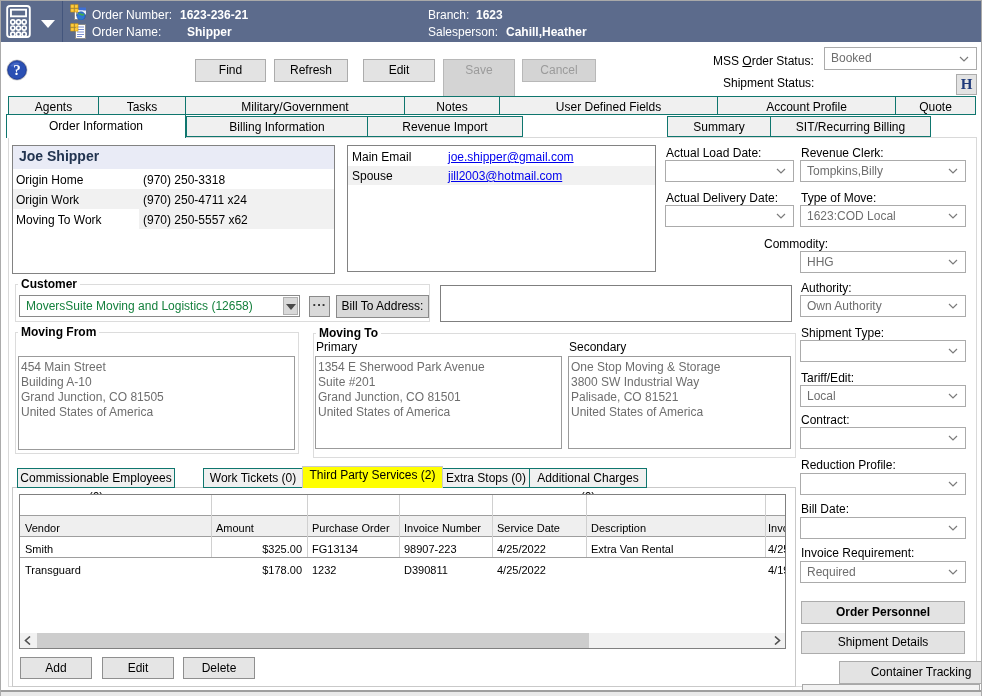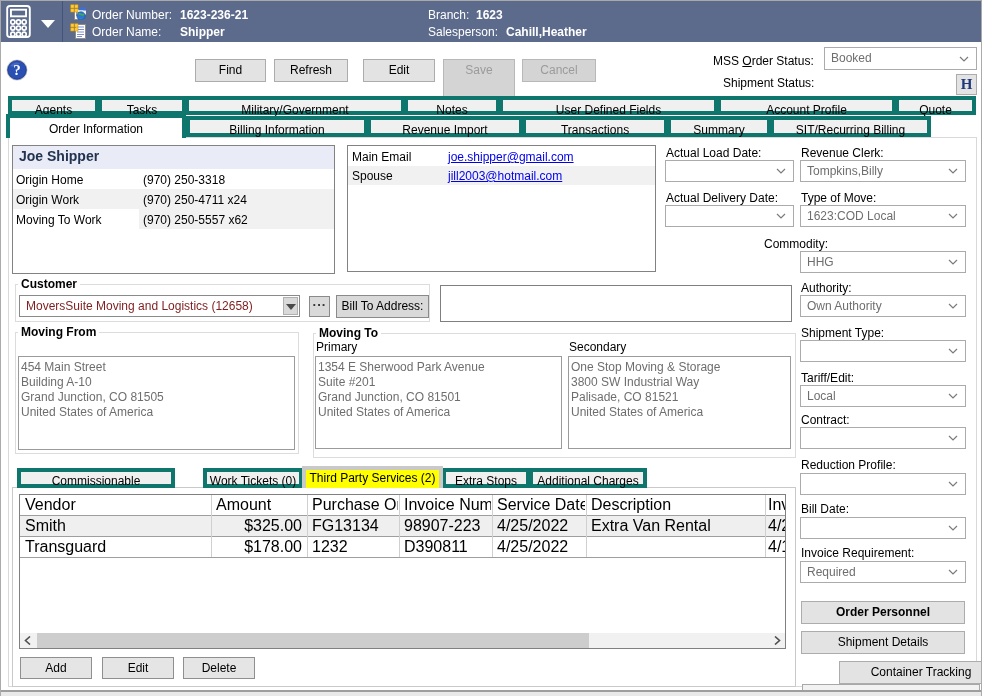--- a/index.html
+++ b/index.html
@@ -7,32 +7,32 @@
   .abs{position:absolute;}
   #win{position:relative;width:982px;height:696px;background:#fff;}
   
   #tbar{left:0;top:0;width:982px;height:42px;background:#5C6B8C;border-top:1px solid #A9A9A9;border-left:1px solid #A9A9A9;border-right:1px solid #A9A9A9;box-sizing:border-box;}
   .wtxt{color:#fff;font-size:12px;}
   .wb{font-weight:bold;}
   
   .btn{background:#E3E3E3;border:1px solid #ACACAC;box-sizing:border-box;text-align:center;font-size:12px;color:#000;line-height:24px;}
   .btn.dis{background:#D4D4D4;color:#9B9B9B;border-color:#B8B8B8;}
   
-  .tab{box-sizing:border-box;background:#F0F0F0;border:4px solid #0f766e;text-align:center;font-size:12px;color:#000;}
+  .tab{box-sizing:border-box;background:#F0F0F0;border:1px solid #0f766e;text-align:center;font-size:12px;color:#000;}
   .tab.active{background:#fff;border-bottom:none;}
   
   .mcombo{box-sizing:border-box;background:#fff;border:1px solid #ABABAB;color:#6E6E6E;font-size:12px;line-height:20px;padding-left:6px;}
   .chev{position:absolute;right:7px;top:50%;margin-top:-3px;}
   
   .gbox{box-sizing:border-box;border:1px solid #DCDCDC;}
   .glabel{position:absolute;background:#fff;font-weight:bold;font-size:12px;padding:0 3px;}
   .addr{box-sizing:border-box;border:1px solid #9B9B9B;color:#6E6E6E;font-size:12px;line-height:15px;padding:3px 0 0 2px;background:#fff;}
   .rlabel{position:absolute;font-size:12px;color:#000;}
   
-  .cell{position:absolute;overflow:hidden;white-space:nowrap;font-size:16px;line-height:20px;}
+  .cell{position:absolute;overflow:hidden;white-space:nowrap;font-size:11px;line-height:20px;margin-top:23px;}
 </style>
 </head>
 <body>
 <div id="win">
   <div id="tbar" class="abs"></div>
 
   <svg class="abs" style="left:6px;top:5px" width="25" height="33" viewBox="0 0 26 35">
     <rect x="1" y="1" width="24" height="33" rx="3" fill="none" stroke="#fff" stroke-width="2"></rect>
     <rect x="5" y="5" width="16" height="7" fill="none" stroke="#fff" stroke-width="2"></rect>
     <g fill="none" stroke="#fff" stroke-width="1.8">
@@ -79,21 +79,21 @@
     <g fill="#FFCE44" stroke="#D89A00" stroke-width="0.6">
       <rect x="0.8" y="0.8" width="3.2" height="3.2"></rect>
         <rect x="4.8" y="0.8" width="3.2" height="3.2"></rect>
       <rect x="0.8" y="4.8" width="3.2" height="3.2"></rect>
         <rect x="4.8" y="4.8" width="3.2" height="3.2"></rect>
     </g>
   </svg>
   <div class="abs wtxt" style="left:92px;top:8px">Order Number:</div>
   <div class="abs wtxt wb" style="left:180px;top:8px">1623-236-21</div>
   <div class="abs wtxt" style="left:92px;top:25px">Order Name:</div>
-  <div class="abs wtxt wb" style="left:180px;top:25px">Shipper</div>
+  <div class="abs wtxt wb" style="left:187px;top:25px">Shipper</div>
   <div class="abs wtxt" style="left:428px;top:8px">Branch:</div>
   <div class="abs wtxt wb" style="left:476px;top:8px">1623</div>
   <div class="abs wtxt" style="left:428px;top:25px">Salesperson:</div>
   <div class="abs wtxt wb" style="left:506px;top:25px">Cahill,Heather</div>
 
   <svg class="abs" style="left:6px;top:59px" width="22" height="22" viewBox="0 0 22 22">
     <circle cx="11" cy="11" r="10.5" fill="#C9C9C9"></circle>
     <circle cx="11" cy="11" r="9.3" fill="#2B50B4"></circle>
     <circle cx="11" cy="11" r="9.3" fill="none" stroke="#17328C" stroke-width="0.8"></circle>
     <path d="M4 7 a9 9 0 0 1 10 -3 a10 12 0 0 1 -10 3z" fill="#4D6EC8" opacity="0.8"></path>
@@ -118,21 +118,20 @@
   <div class="abs tab" style="left:8px;top:96px;width:91px;height:19px;line-height:20px">Agents</div>
   <div class="abs tab" style="left:98px;top:96px;width:88px;height:19px;line-height:20px">Tasks</div>
   <div class="abs tab" style="left:185px;top:96px;width:220px;height:19px;line-height:20px">Military/Government</div>
   <div class="abs tab" style="left:404px;top:96px;width:96px;height:19px;line-height:20px">Notes</div>
   <div class="abs tab" style="left:499px;top:96px;width:219px;height:19px;line-height:20px">User Defined Fields</div>
   <div class="abs tab" style="left:717px;top:96px;width:179px;height:19px;line-height:20px">Account Profile</div>
   <div class="abs tab" style="left:895px;top:96px;width:81px;height:19px;line-height:20px">Quote</div>
 
   <div class="abs tab" style="left:186px;top:116px;width:182px;height:21px;line-height:20px">Billing Information</div>
   <div class="abs tab" style="left:367px;top:116px;width:156px;height:21px;line-height:20px">Revenue Import</div>
-  <div class="abs tab" style="left:522px;top:116px;width:146px;height:21px;line-height:20px">Transactions</div>
   <div class="abs tab" style="left:667px;top:116px;width:104px;height:21px;line-height:20px">Summary</div>
   <div class="abs tab" style="left:770px;top:116px;width:161px;height:21px;line-height:20px">SIT/Recurring Billing</div>
   <div class="abs tab active" style="left:6px;top:114px;width:180px;height:24px;line-height:22px">Order Information</div>
 
   <div class="abs" style="left:12px;top:145px;width:323px;height:129px;background:#fff;border:1px solid #828282;box-sizing:border-box">
     <div style="position:absolute;left:0;top:0;width:100%;height:23px;background:#E9EBF6;">
         <span style="position:absolute;left:6px;top:2px;font-weight:bold;font-size:14px;color:#223450">Joe Shipper</span>
       </div>
     <div style="position:absolute;left:0;top:23px;width:100%;height:20px;background:#fff">
         <span style="position:absolute;left:3px;top:4px">Origin Home</span>
@@ -221,21 +220,21 @@
   <div class="abs mcombo" style="left:800px;top:561px;width:166px;height:22px">Required<svg class="chev" width="10" height="6">
         <polyline points="1,1 5,5 9,1" stroke="#7B7B7B" stroke-width="1.2" fill="none"></polyline>
       </svg></div>
   <div class="abs btn" style="left:801px;top:601px;width:164px;height:23px;line-height:21px;font-weight:bold">Order Personnel</div>
   <div class="abs btn" style="left:801px;top:631px;width:164px;height:23px;line-height:21px">Shipment Details</div>
   <div class="abs btn" style="left:839px;top:661px;width:164px;height:23px;line-height:21px">Container Tracking</div>
 
   <div class="abs gbox" style="left:15px;top:284px;width:415px;height:38px"></div>
   <div class="abs glabel" style="left:18px;top:277px">Customer</div>
   <div class="abs" style="left:19px;top:295px;width:281px;height:22px;background:#fff;border:1px solid #8A8A8A;box-sizing:border-box">
-    <div style="position:absolute;left:6px;top:3px;color:#7f1d1d;font-size:12px">MoversSuite Moving and Logistics (12658)</div>
+    <div style="position:absolute;left:6px;top:3px;color:#15803d;font-size:12px">MoversSuite Moving and Logistics (12658)</div>
     <div style="position:absolute;right:1px;top:1px;width:15px;height:18px;background:#D9D9D9;border:1px solid #B0B0B0;box-sizing:border-box">
       <div style="position:absolute;left:1.5px;top:6px;width:0;height:0;border-left:5px solid transparent;border-right:5px solid transparent;border-top:6px solid #4A4A4A"></div>
     </div>
   </div>
   <div class="abs" style="left:309px;top:296px;width:21px;height:21px;background:#D9D9D9;border:1px solid #8A8A8A;box-sizing:border-box;text-align:center;line-height:9px;font-weight:bold;color:#333;font-size:13px;letter-spacing:1px">...</div>
   <div class="abs" style="left:336px;top:295px;width:93px;height:23px;background:#D9D9D9;border:1px solid #8A8A8A;box-sizing:border-box;text-align:center;line-height:21px;font-size:12px">Bill To Address:</div>
   <div class="abs" style="left:440px;top:285px;width:352px;height:37px;background:#fff;border:1px solid #7F7F7F;box-sizing:border-box"></div>
 
   <div class="abs gbox" style="left:15px;top:332px;width:284px;height:122px"></div>
   <div class="abs glabel" style="left:18px;top:325px">Moving From</div>

